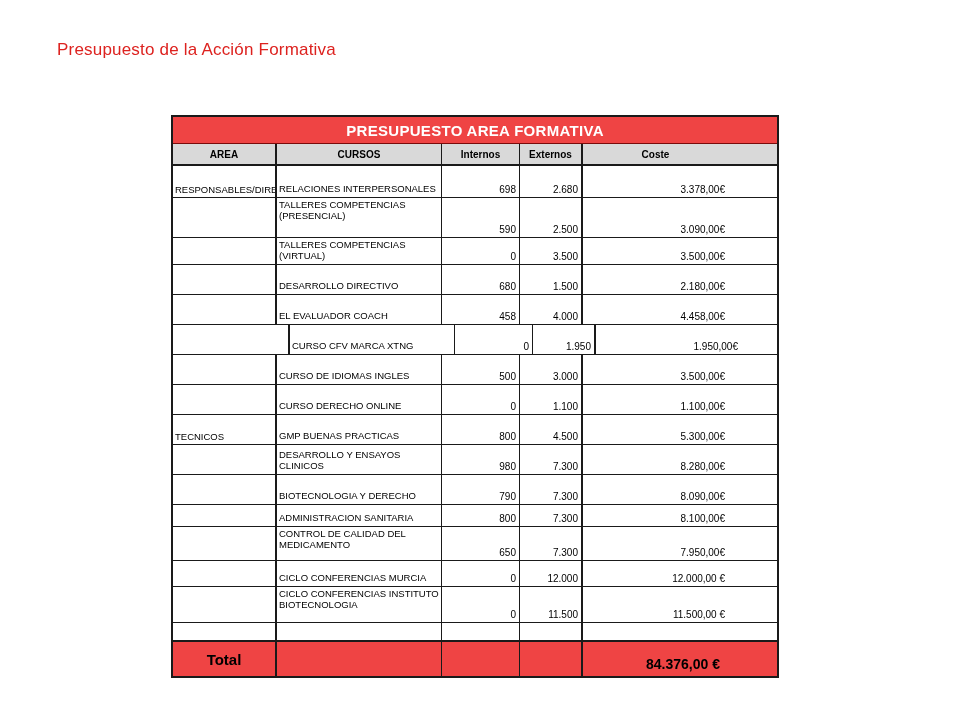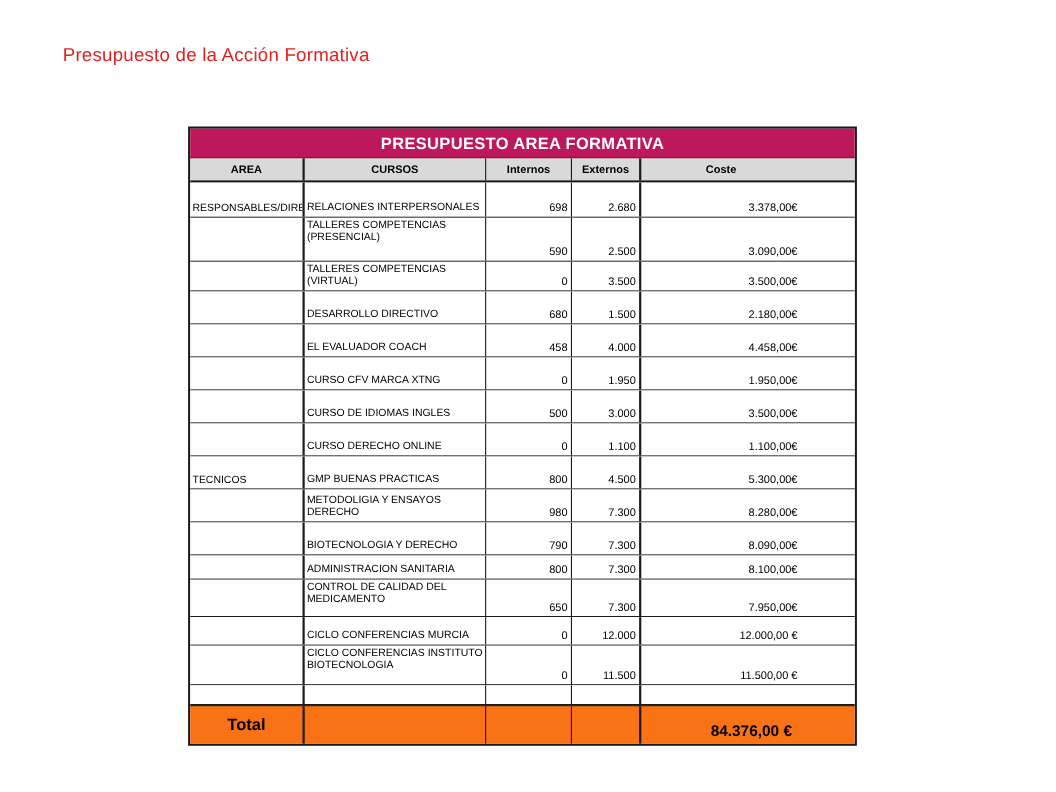--- a/index.html
+++ b/index.html
@@ -14,21 +14,21 @@
     font-family: Liberation Sans, sans-serif;
   }
 
   .budget-table {
     position: absolute; left: 171px; top: 115px; width: 608px;
     border: 2px solid #1a1a1a; background: #ffffff;
     font-family: "Liberation Sans", sans-serif;
   }
 
   .banner {
-    height: 27px; background: #be185d; border-bottom: 1px solid #7a0b0b;
+    height: 27px; background: #ef4444; border-bottom: 1px solid #7a0b0b;
     display: flex; align-items: center; justify-content: center;
     color: #ffffff; font-weight: bold; font-size: 15px; letter-spacing: 0.3px;
   }
 
   .col-headers {
     height: 22px; background: #d9d9d9; border-bottom: 2px solid #1a1a1a;
     display: flex; font-weight: bold; font-size: 10px; color: #000000;
   }
   .col-headers .cell { display: flex; align-items: center; justify-content: center; }
 
@@ -42,21 +42,21 @@
   .c-coste { width: 145px; }
 
   .row .cell { display: flex; align-items: flex-end; font-size: 9.5px; color: #000000; padding-bottom: 2px; }
   .row .c-area  { padding-left: 2px; }
   .row .c-curso { padding-left: 2px; line-height: 1.15; }
   .row .c-int, .row .c-ext, .row .c-coste { justify-content: flex-end; padding-right: 3px; font-size: 10px; }
 
   .row.tall .c-curso { align-items: flex-start; padding-top: 2px; }
 
   .total-row {
-    display: flex; height: 35px; background: #f97316; border-top: 1px solid #1a1a1a;
+    display: flex; height: 35px; background: #ef4444; border-top: 1px solid #1a1a1a;
   }
   .total-row .cell { display: flex; align-items: center; }
   .total-row .c-area { justify-content: center; font-weight: bold; font-size: 15px; color: #000; }
   .total-row .c-coste { justify-content: flex-end; align-items: flex-end; padding-right: 8px; padding-bottom: 4px; font-weight: bold; font-size: 14px; color: #000; }
 </style>
 </head>
 <body>
 
 <div class="slide">
 
@@ -103,21 +103,21 @@
           <div class="cell c-ext">1.500</div>
           <div class="cell c-coste">2.180,00€</div>
         </div>
         <div class="row" style="height: 30px;">
           <div class="cell c-area"></div>
           <div class="cell c-curso">EL EVALUADOR COACH</div>
           <div class="cell c-int">458</div>
           <div class="cell c-ext">4.000</div>
           <div class="cell c-coste">4.458,00€</div>
         </div>
-        <div class="row" style="height: 30px;">
+        <div class="row" style="height: 30px; padding-left: 13px;">
           <div class="cell c-area"></div>
           <div class="cell c-curso">CURSO CFV MARCA XTNG</div>
           <div class="cell c-int">0</div>
           <div class="cell c-ext">1.950</div>
           <div class="cell c-coste">1.950,00€</div>
         </div>
         <div class="row" style="height: 30px;">
           <div class="cell c-area"></div>
           <div class="cell c-curso">CURSO DE IDIOMAS INGLES</div>
           <div class="cell c-int">500</div>
@@ -133,21 +133,21 @@
         </div>
         <div class="row" style="height: 30px;">
           <div class="cell c-area">TECNICOS</div>
           <div class="cell c-curso">GMP BUENAS PRACTICAS</div>
           <div class="cell c-int">800</div>
           <div class="cell c-ext">4.500</div>
           <div class="cell c-coste">5.300,00€</div>
         </div>
         <div class="row" style="height: 30px;">
           <div class="cell c-area"></div>
-          <div class="cell c-curso">METODOLIGIA Y ENSAYOS DERECHO</div>
+          <div class="cell c-curso">DESARROLLO Y ENSAYOS CLINICOS</div>
           <div class="cell c-int">980</div>
           <div class="cell c-ext">7.300</div>
           <div class="cell c-coste">8.280,00€</div>
         </div>
         <div class="row" style="height: 30px;">
           <div class="cell c-area"></div>
           <div class="cell c-curso">BIOTECNOLOGIA Y DERECHO</div>
           <div class="cell c-int">790</div>
           <div class="cell c-ext">7.300</div>
           <div class="cell c-coste">8.090,00€</div>

